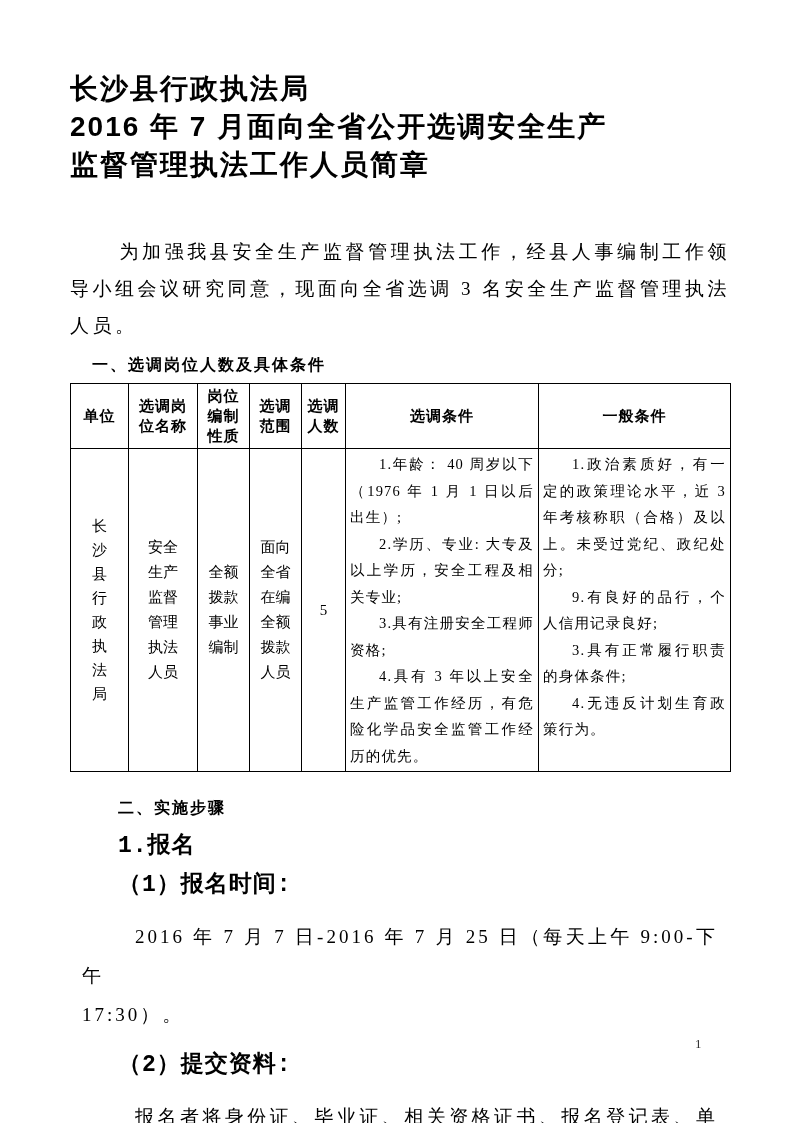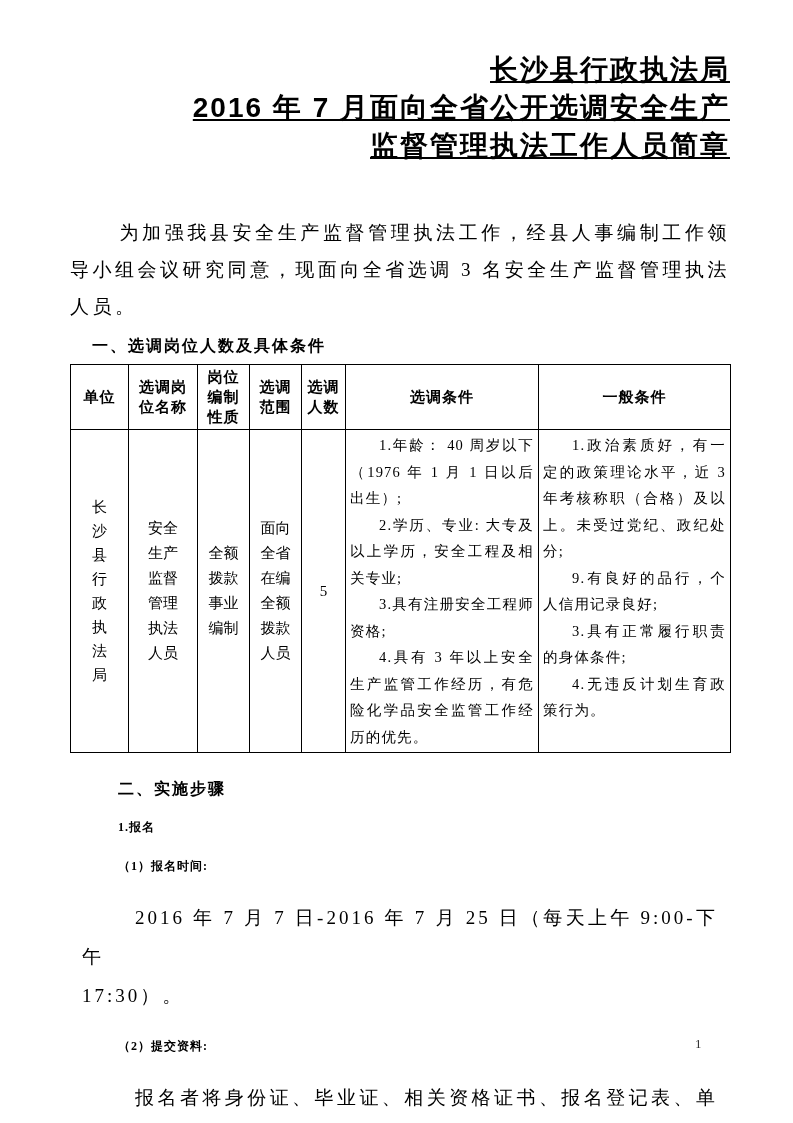--- a/index.html
+++ b/index.html
@@ -9,28 +9,27 @@
     width:793px;height:1123px;
     background:#ffffff;
     color:#000;
     font-family:"Liberation Serif","DejaVu Serif",serif;
     overflow:hidden;
   }
   .content{margin:0 63px 0 70px;width:660px;}
 
   
   .title-block{
-    padding-top:51px;
-    text-align:right;
+    padding-top:70px;
+    text-align:left;
     font-family:"Liberation Sans","DejaVu Sans",sans-serif;
     font-weight:bold;
     font-size:28px;
     line-height:38px;
     letter-spacing:2px;
-    text-decoration:underline;
   }
 
   
   .intro{
     margin:49px 0 0 0;
     font-size:19px;
     line-height:37px;
     letter-spacing:3.5px;
     text-indent:2.6em;
     text-align:justify;
@@ -92,24 +91,25 @@
   td.conds p{
     margin:0;
     text-indent:2em;
     text-align:justify;
     letter-spacing:1.2px;
   }
 
   
   .step-line{
     margin:0 0 0 48px;
-    font-size:12px;
+    font-size:23px;
     line-height:39px;
     font-weight:bold;
     letter-spacing:1px;
+    font-family:Liberation Mono, monospace;
   }
   .step-body{
     margin:12px;
     font-size:19px;
     line-height:39px;
     letter-spacing:3px;
     white-space:pre-line;
     text-indent:53px;
     text-align:justify;
   }

